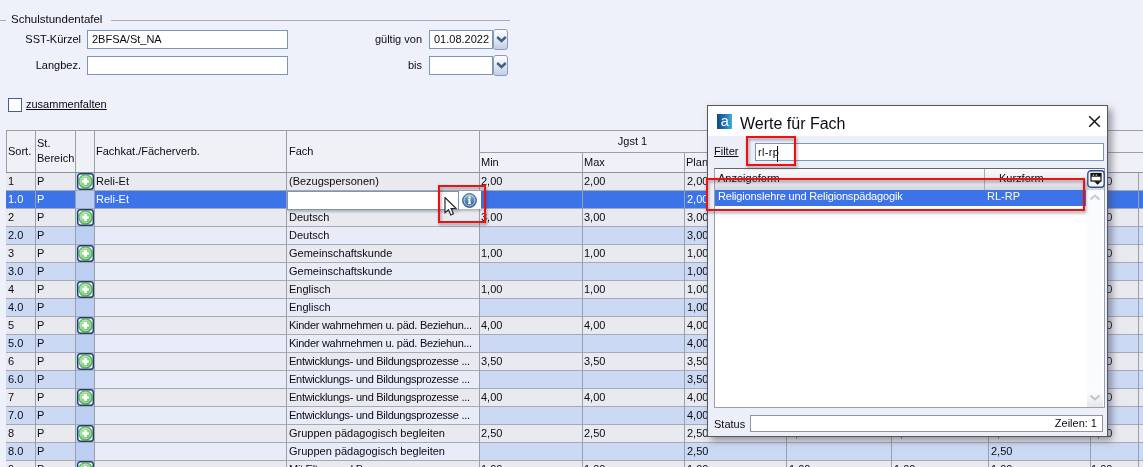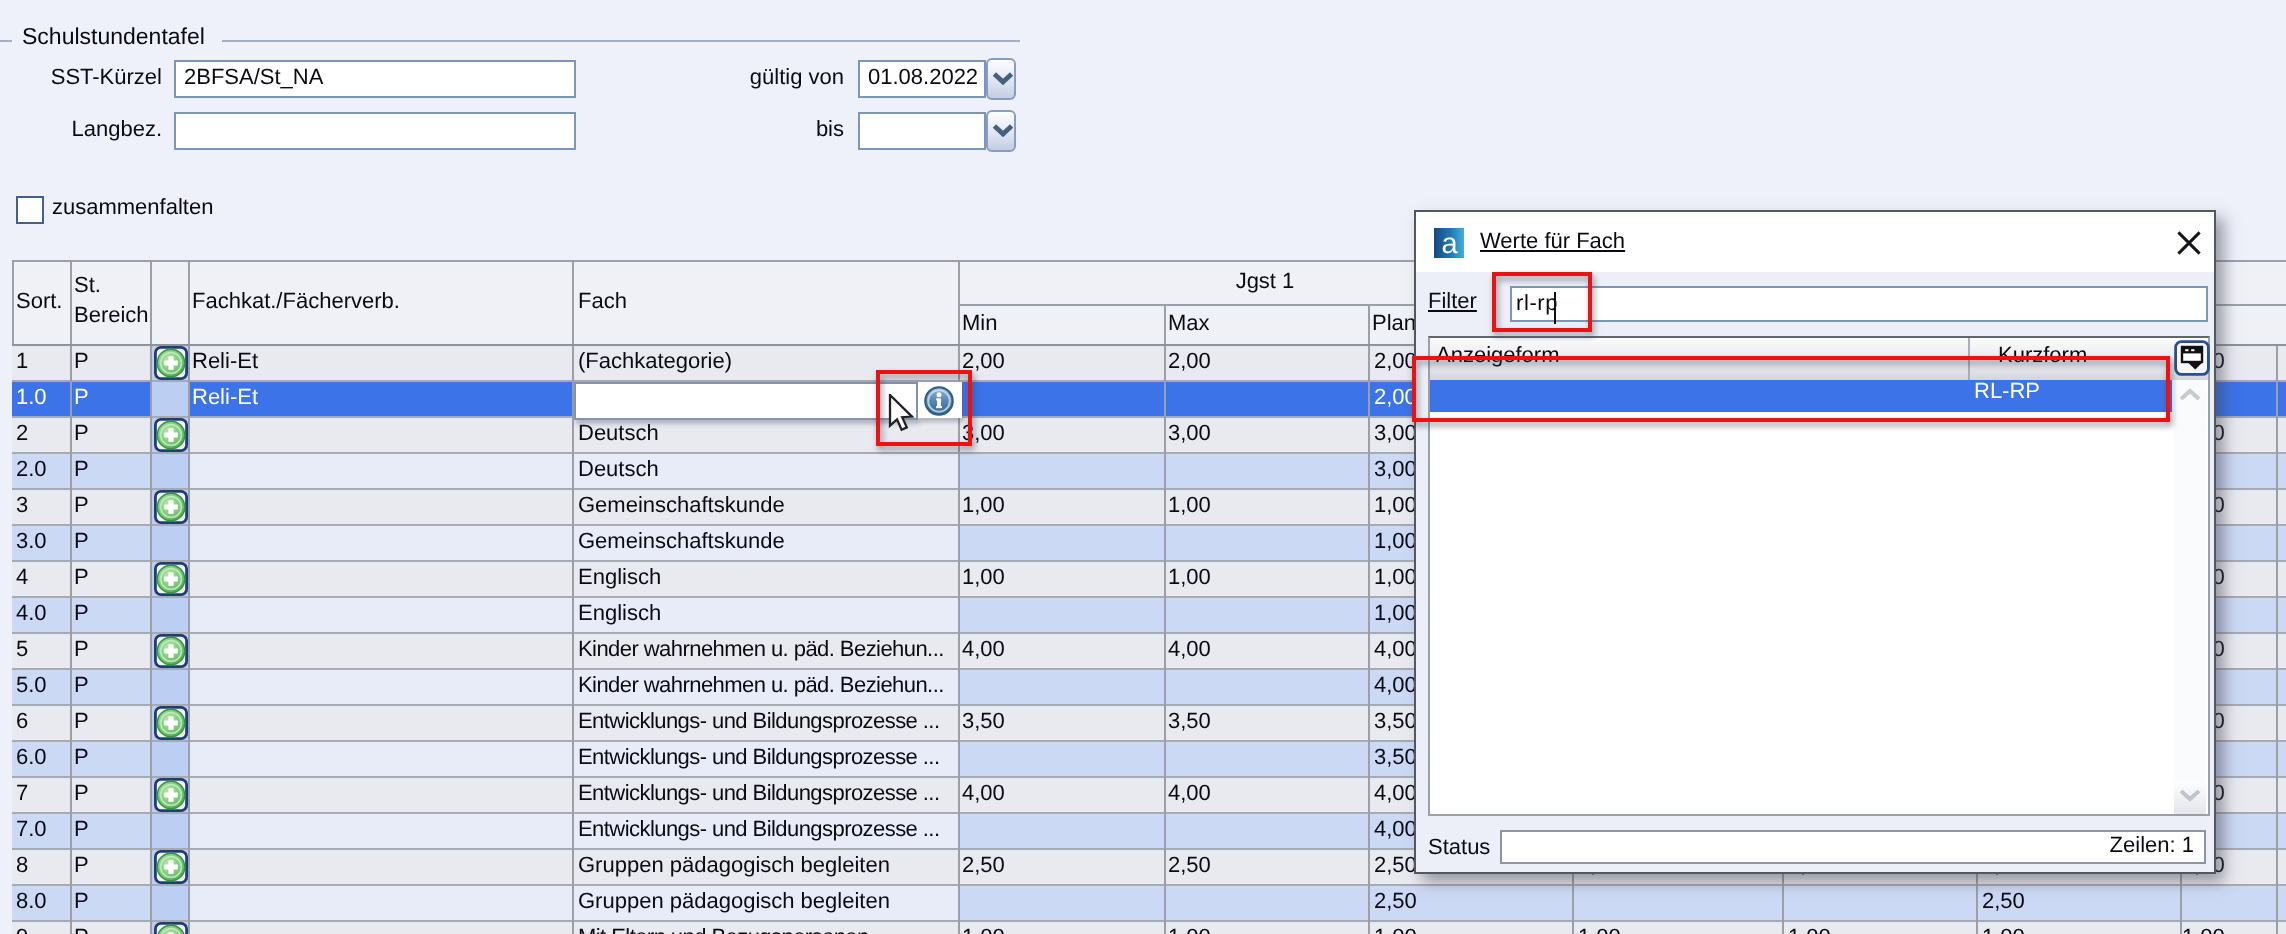--- a/index.html
+++ b/index.html
@@ -24,21 +24,21 @@
     <svg width="11" height="8" viewBox="0 0 11 8" style="position:absolute;left:2px;top:6px">
       <path d="M1.2 1 L5.5 5 L9.8 1" stroke="#44617f" stroke-width="2.4" fill="none"></path>
     </svg>
   </div>
 <div class="ab" style="left:493px;top:55px;width:15px;height:21px;border:1px solid #8a9bc0;border-radius:3px;background:linear-gradient(#fdfdfe,#e6ebf4 45%,#c2cee6);box-sizing:border-box;">
     <svg width="11" height="8" viewBox="0 0 11 8" style="position:absolute;left:2px;top:6px">
       <path d="M1.2 1 L5.5 5 L9.8 1" stroke="#44617f" stroke-width="2.4" fill="none"></path>
     </svg>
   </div>
 <div class="ab" style="left:8px;top:98px;width:12px;height:12px;background:#fff;border:1px solid #44608c;"></div>
-<div class="lbl" style="left:26px;top:98px;">zusammenfalten</div>
+<div class="lbl" style="left:26px;top:98px;text-decoration:underline;">zusammenfalten</div>
 <div class="ab" style="left:6px;top:130px;width:1137px;height:42px;background:#f0f1f7;"></div>
 <div class="ab" style="left:6px;top:130px;width:1137px;height:1px;background:#9aa0a8;"></div>
 <div class="ab" style="left:6px;top:130px;width:1px;height:337px;background:#9aa0a8;"></div>
 <div class="ab" style="left:6px;top:173px;width:1137px;height:17px;background:#e9eaf0;"></div>
 <div class="ab" style="left:6px;top:190px;width:1137px;height:1px;background:#a6aab4;"></div>
 <div class="ab" style="left:76px;top:173px;width:18px;height:17px;background:#bccff2;"></div>
 <div class="ab" style="left:6px;top:191px;width:1137px;height:17px;background:#3c73e8;"></div>
 <div class="ab" style="left:6px;top:208px;width:1137px;height:1px;background:#a6aab4;"></div>
 <div class="ab" style="left:76px;top:191px;width:18px;height:17px;background:#bccff2;"></div>
 <div class="ab" style="left:6px;top:209px;width:1137px;height:17px;background:#e9eaf0;"></div>
@@ -135,21 +135,21 @@
         <stop offset="0.55" stop-color="#7cc878"></stop>
         <stop offset="1" stop-color="#3f9c46"></stop>
       </radialGradient>
     </defs>
     <rect x="0.7" y="0.7" width="15.6" height="15.6" rx="2.8" fill="#f4f4f7" stroke="#1d3f74" stroke-width="1.4"></rect>
     <circle cx="8.5" cy="8.5" r="6.9" fill="url(#gb)" stroke="#379540" stroke-width="0.7"></circle>
     <circle cx="8.5" cy="8.5" r="5.2" fill="none" stroke="#c2ecbe" stroke-width="0.9" opacity="0.85"></circle>
     <path d="M8.5 5.1 V11.9 M5.1 8.5 H11.9" stroke="#fff" stroke-width="2.6"></path>
   </svg>
 <div class="lbl" style="left:96px;top:173px;height:17px;line-height:17px;color:#0a0a14;">Reli-Et</div>
-<div class="lbl" style="left:289px;top:173px;height:17px;line-height:17px;color:#0a0a14;width:189px;overflow:hidden;">(Fachkategorie)</div>
+<div class="lbl" style="left:289px;top:173px;height:17px;line-height:17px;color:#0a0a14;width:189px;overflow:hidden;">(Bezugspersonen)</div>
 <div class="lbl" style="left:481px;top:173px;height:17px;line-height:17px;color:#0a0a14;">2,00</div>
 <div class="lbl" style="left:584px;top:173px;height:17px;line-height:17px;color:#0a0a14;">2,00</div>
 <div class="lbl" style="left:687px;top:173px;height:17px;line-height:17px;color:#0a0a14;">2,00</div>
 <div class="lbl" style="left:789px;top:173px;height:17px;line-height:17px;color:#0a0a14;">2,00</div>
 <div class="lbl" style="left:894px;top:173px;height:17px;line-height:17px;color:#0a0a14;">2,00</div>
 <div class="lbl" style="left:991px;top:173px;height:17px;line-height:17px;color:#0a0a14;">2,00</div>
 <div class="lbl" style="left:1091px;top:173px;height:17px;line-height:17px;color:#0a0a14;">2,00</div>
 <div class="lbl" style="left:8px;top:191px;height:17px;line-height:17px;color:#ffffff;">1.0</div>
 <div class="lbl" style="left:37px;top:191px;height:17px;line-height:17px;color:#ffffff;">P</div>
 <div class="lbl" style="left:96px;top:191px;height:17px;line-height:17px;color:#ffffff;">Reli-Et</div>
@@ -397,35 +397,36 @@
 <defs>
         <linearGradient id="lg" x1="0" y1="0" x2="1" y2="0">
 <stop offset="0" stop-color="#16497f"></stop>
           <stop offset="0.55" stop-color="#2277b4"></stop>
           <stop offset="1" stop-color="#3fb0de"></stop>
         </linearGradient>
       </defs>
 <rect width="15" height="15" fill="url(#lg)"></rect>
 <text x="7.8" y="12.4" font-size="14.5" fill="#fff" text-anchor="middle" font-family="Liberation Sans">a</text>
 </svg>
-<div class="lbl" style="left:32px;top:9px;font-size:11px;text-decoration:underline;">Werte für Fach</div>
+<div class="lbl" style="left:32px;top:9px;font-size:16px;">Werte für Fach</div>
 <svg class="ab" style="left:380px;top:9px;" width="13" height="13" viewBox="0 0 13 13">
 <path d="M1.2 1.2 L11.8 11.8 M11.8 1.2 L1.2 11.8" stroke="#15151a" stroke-width="1.5"></path>
     </svg>
 <div class="lbl" style="left:6px;top:39px;text-decoration:underline;">Filter</div>
 <div class="ab" style="left:47px;top:37px;width:349px;height:18px;background:#fff;border:1px solid #7b96b8;box-sizing:border-box;"></div>
 <div class="lbl" style="left:50px;top:40px;letter-spacing:0.3px;">rl-rp</div>
 <div class="ab" style="left:69px;top:40px;width:1px;height:16px;background:#111;"></div>
 <div class="ab" style="left:6px;top:62px;width:391px;height:240px;background:#fff;border:1px solid;border-color:#62666c #9aa0a8 #9aa0a8 #9aa0a8;box-sizing:border-box;"></div>
 <div class="ab" style="left:7px;top:63px;width:389px;height:21px;background:linear-gradient(#fbfbfc,#e2e3e9 75%,#d4d5dc);"></div>
 <div class="ab" style="left:276px;top:63px;width:1px;height:21px;background:#a8adb6;"></div>
 <div class="ab" style="left:276px;top:84px;width:1px;height:16px;background:#3168da;"></div>
 <div class="lbl" style="left:10px;top:66px;">Anzeigeform</div>
 <div class="lbl" style="left:279px;top:66px;margin-left:12px;">Kurzform</div>
 <div class="ab" style="left:7px;top:84px;width:371px;height:16px;background:#3c73e8;"></div>
+<div class="lbl" style="left:10px;top:84px;color:#fff;letter-spacing:-0.15px;">Religionslehre und Religionspädagogik</div>
 <div class="lbl" style="left:279px;top:84px;color:#fff;">RL-RP</div>
 <svg class="ab" style="left:379px;top:64px;" width="18" height="18" viewBox="0 0 18 18">
 <rect x="0.8" y="0.8" width="16.4" height="16.4" rx="3" fill="#f4f6fa" stroke="#2d4f8f" stroke-width="1.4"></rect>
 <rect x="4" y="3.5" width="10" height="7.5" fill="#fff" stroke="#111" stroke-width="1.2"></rect>
 <rect x="4" y="3.5" width="10" height="3.2" fill="#111"></rect>
 <rect x="5.6" y="4.6" width="1.6" height="1" fill="#fff"></rect>
 <rect x="8.6" y="4.6" width="1.6" height="1" fill="#fff"></rect>
 <path d="M7 11.2 L14.2 11.2 L10.6 14.8 Z" fill="#111"></path>
 </svg>
 <div class="ab" style="left:379px;top:84px;width:16px;height:217px;background:#fafbfd;"></div>

